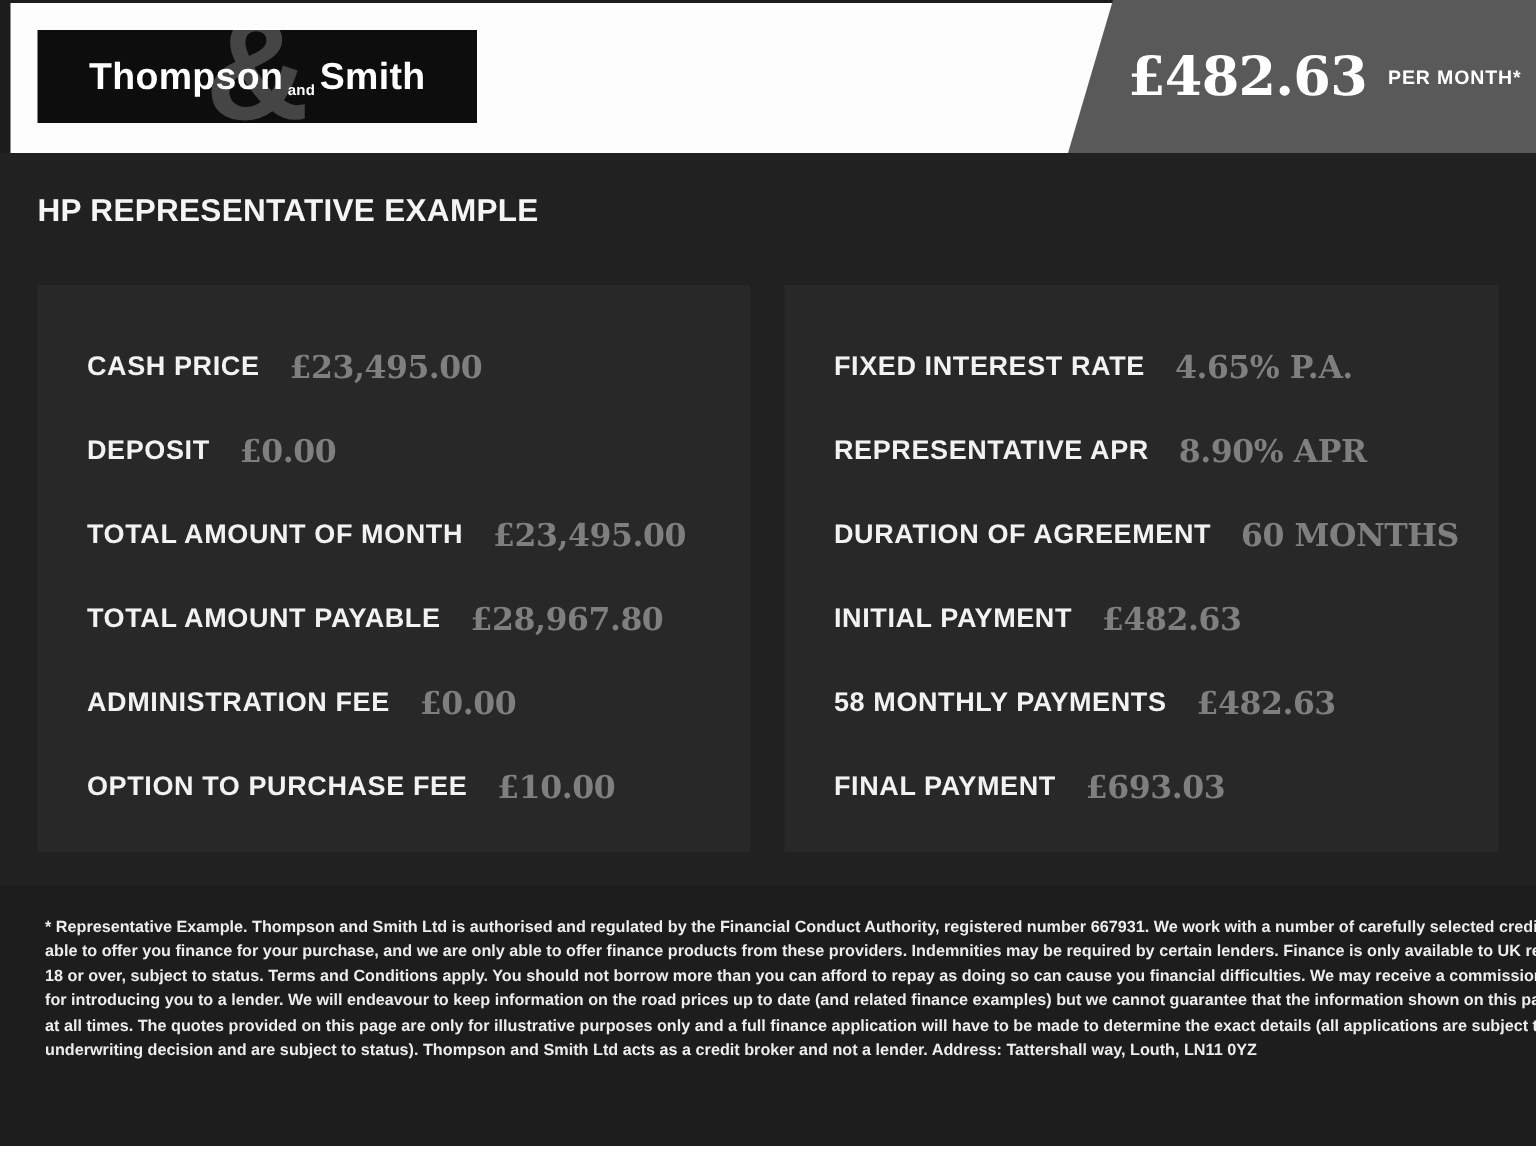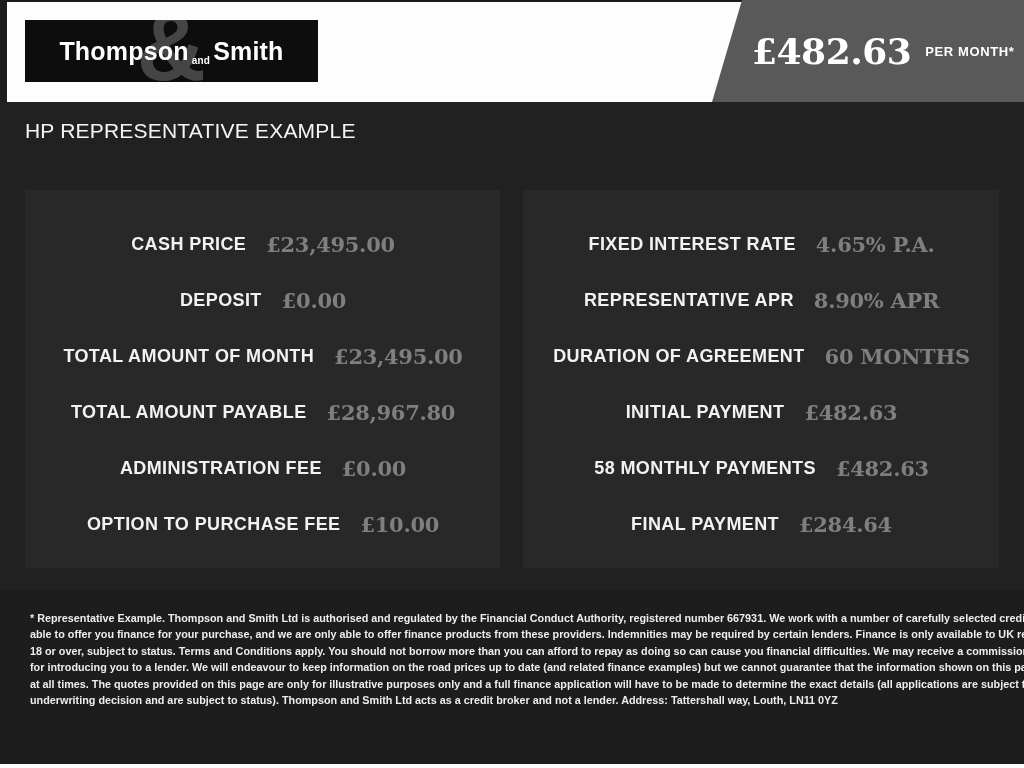--- a/index.html
+++ b/index.html
@@ -22,28 +22,28 @@
 
   .banner{position:absolute;left:712px;top:0;width:312px;height:102px;background:#595959;
         clip-path:polygon(30px 0,100% 0,100% 100%,0 100%);
         display:flex;align-items:center;padding-left:40px;box-sizing:border-box;}
   .banner .price{font-family:"DejaVu Serif",serif;font-weight:bold;font-size:36px;
         color:#fff;letter-spacing:-0.5px;}
   .banner .per-month{font-size:13px;font-weight:bold;color:#fff;margin-left:14px;
         margin-top:1px;letter-spacing:0.6px;}
 
   
-  .page-title{position:absolute;left:25px;top:119px;color:#f5f5f5;font-size:21px;
-        font-weight:normal;letter-spacing:0.2px;}
+  .page-title{position:absolute;left:25px;top:129px;color:#f5f5f5;font-size:21px;
+        font-weight:bold;letter-spacing:0.2px;}
 
   .panel{position:absolute;top:190px;height:378px;background:#282829;
         box-sizing:border-box;padding:26px 32px 0 33px;}
   .panel.left{left:25px;width:475px;}
   .panel.right{left:523px;width:476px;}
-  .frow{height:56px;display:flex;align-items:center;justify-content:center;gap:20px;}
+  .frow{height:56px;display:flex;align-items:center;justify-content:flex-start;gap:20px;}
   .frow .lbl{color:#f2f2f2;font-size:18px;font-weight:bold;letter-spacing:0.4px;
         white-space:nowrap;}
   .frow .val{color:#7f7f7f;font-size:21px;font-weight:bold;white-space:nowrap;
         font-family:"DejaVu Serif",serif;letter-spacing:-0.3px;}
 
   
   .footer{position:absolute;left:0;top:590px;width:1024px;height:174px;background:#1d1d1d;}
   .disclaimer{position:absolute;left:30px;top:20px;color:#ededed;font-size:10.8px;
         font-weight:bold;line-height:16.4px;}
   .disclaimer div{white-space:nowrap;}
@@ -118,21 +118,21 @@
     <div class="frow">
       <span class="lbl">INITIAL PAYMENT</span>
       <span class="val">£482.63</span>
     </div>
     <div class="frow">
       <span class="lbl">58 MONTHLY PAYMENTS</span>
       <span class="val">£482.63</span>
     </div>
     <div class="frow">
       <span class="lbl">FINAL PAYMENT</span>
-      <span class="val">£284.64</span>
+      <span class="val">£693.03</span>
     </div>
   </div>
 
   <div class="footer">
     <div class="disclaimer">
       <div>* Representative Example. Thompson and Smith Ltd is authorised and regulated by the Financial Conduct Authority, registered number 667931. We work with a number of carefully selected credit providers who may be</div>
       <div>able to offer you finance for your purchase, and we are only able to offer finance products from these providers. Indemnities may be required by certain lenders. Finance is only available to UK residents, aged</div>
       <div>18 or over, subject to status. Terms and Conditions apply. You should not borrow more than you can afford to repay as doing so can cause you financial difficulties. We may receive a commission or other benefits</div>
       <div>for introducing you to a lender. We will endeavour to keep information on the road prices up to date (and related finance examples) but we cannot guarantee that the information shown on this page is up to date</div>
       <div>at all times. The quotes provided on this page are only for illustrative purposes only and a full finance application will have to be made to determine the exact details (all applications are subject to an</div>

